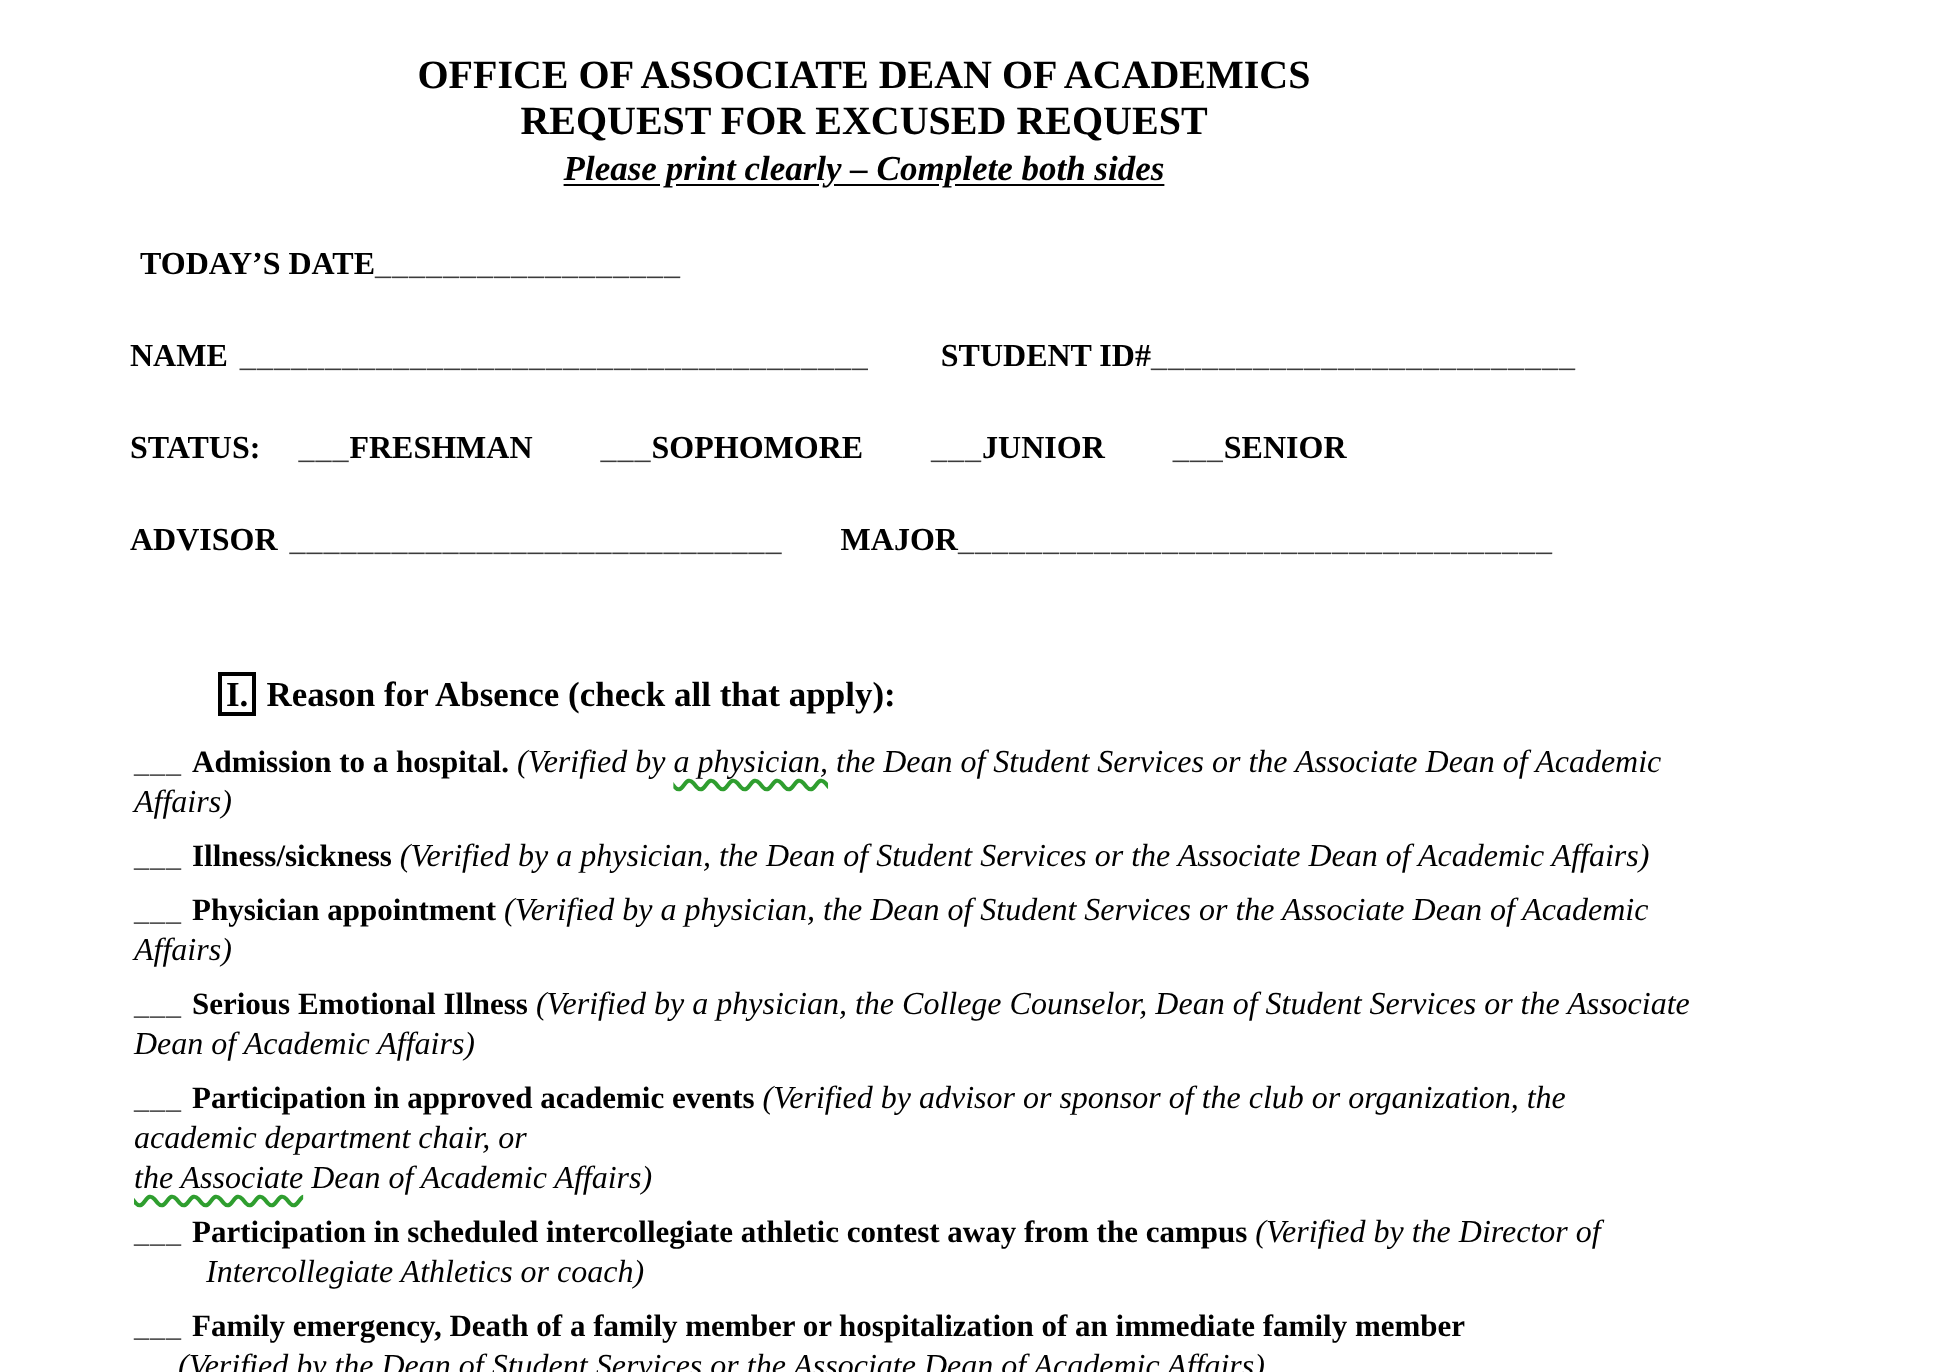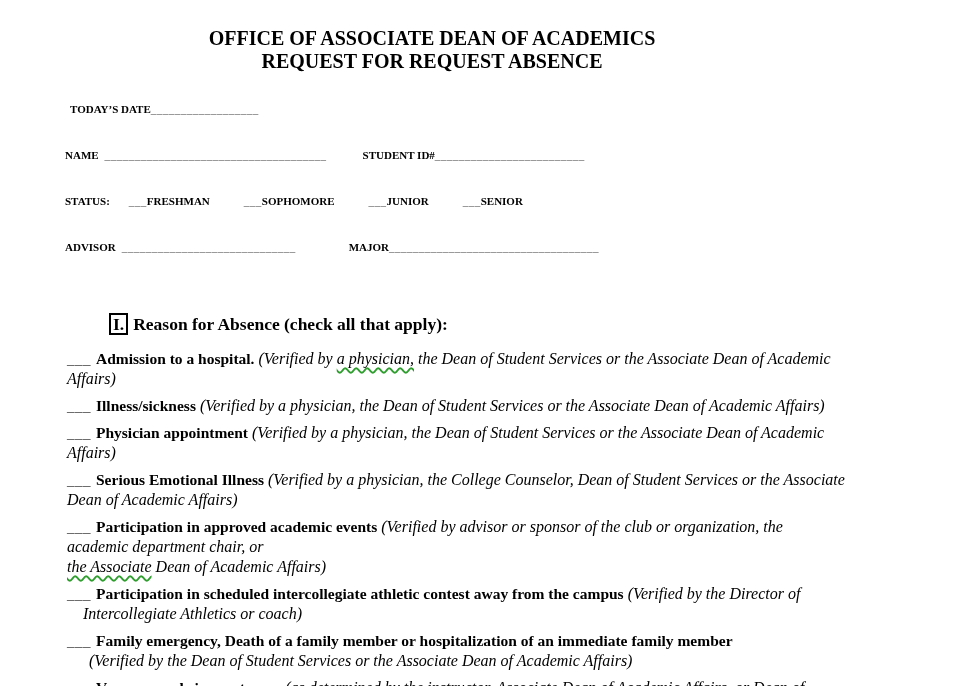--- a/index.html
+++ b/index.html
@@ -5,56 +5,57 @@
   html,body{margin:0;padding:0;background:#fff;}
   .page{
     position:relative;width:864px;height:686px;background:#ffffff;
     font-family:"Liberation Serif","DejaVu Serif",serif;color:#000;overflow:hidden;
   }
   
   .header{padding-top:27px;text-align:center;line-height:23px;}
   .t1,.t2{font-size:20px;font-weight:bold;}
   .t3{font-size:17.5px;font-weight:bold;font-style:italic;text-decoration:underline;text-underline-offset:2px;}
   
-  .fields{margin:26px 40px 0 65px;font-size:11px;font-weight:bold;}
+  .fields{margin:26px 40px 0 65px;font-size:16px;font-weight:bold;}
   .frow{margin-bottom:25px;line-height:21px;white-space:nowrap;}
   .frow.todays{padding-left:5px;}
   .blank{font-weight:normal;color:#3c3c3c;letter-spacing:0.5px;}
   .gap6{margin-left:6px;}
   .sid{margin-left:36px;}
   .eml{margin-left:8px;}
-  .mjr{margin-left:53px;}
+  .mjr{margin-left:29px;}
   .statlbl{margin-right:19px;}
   .opt{margin-right:34px;}
   .opt .blank{margin-right:0;}
   
   .section{margin:55px 18px 0 65px;}
   .sec-head{font-size:17.5px;font-weight:bold;margin-bottom:14px;line-height:22px;padding-left:44px;}
   .numeral-box{display:inline-block;border:2px solid #000;padding:0 2px;line-height:18px;margin-right:5px;}
   .item{font-size:15.5px;margin-bottom:7px;line-height:20px;padding-left:2px;}
   .item b{font-weight:bold;}
   .ck{font-size:15px;margin-right:5px;}
   .note{font-size:16px;font-style:italic;font-weight:normal;margin-left:4px;}
   .cont{margin-left:0;text-align:right;}
-  .indent28{margin-left:16px;}
+  .indent28{margin-left:36px;}
   .indent22{margin-left:22px;}
   .squiggle{
     text-decoration-line:underline;text-decoration-style:wavy;
     text-decoration-color:var(--squiggle,#2f9e2f);
     text-decoration-thickness:1.5px;text-underline-offset:3px;
   }
 </style>
 </head>
 <body>
 
 <div class="page">
 
   <div class="header">
     <div class="t1">OFFICE OF ASSOCIATE DEAN OF ACADEMICS</div>
-    <div class="t2">REQUEST FOR REQUEST ABSENCE</div>
+    <div class="t2">REQUEST FOR EXCUSED REQUEST</div>
+    <div class="t3">Please print clearly – Complete both sides</div>
   </div>
 
   <div class="fields">
 
     <div class="frow todays">
       <span>TODAY’S DATE</span><span class="blank">__________________</span>
     </div>
 
     <div class="frow">
       <span>NAME</span><span class="blank gap6">_____________________________________</span><span class="sid">STUDENT ID#</span><span class="blank">_________________________</span>

